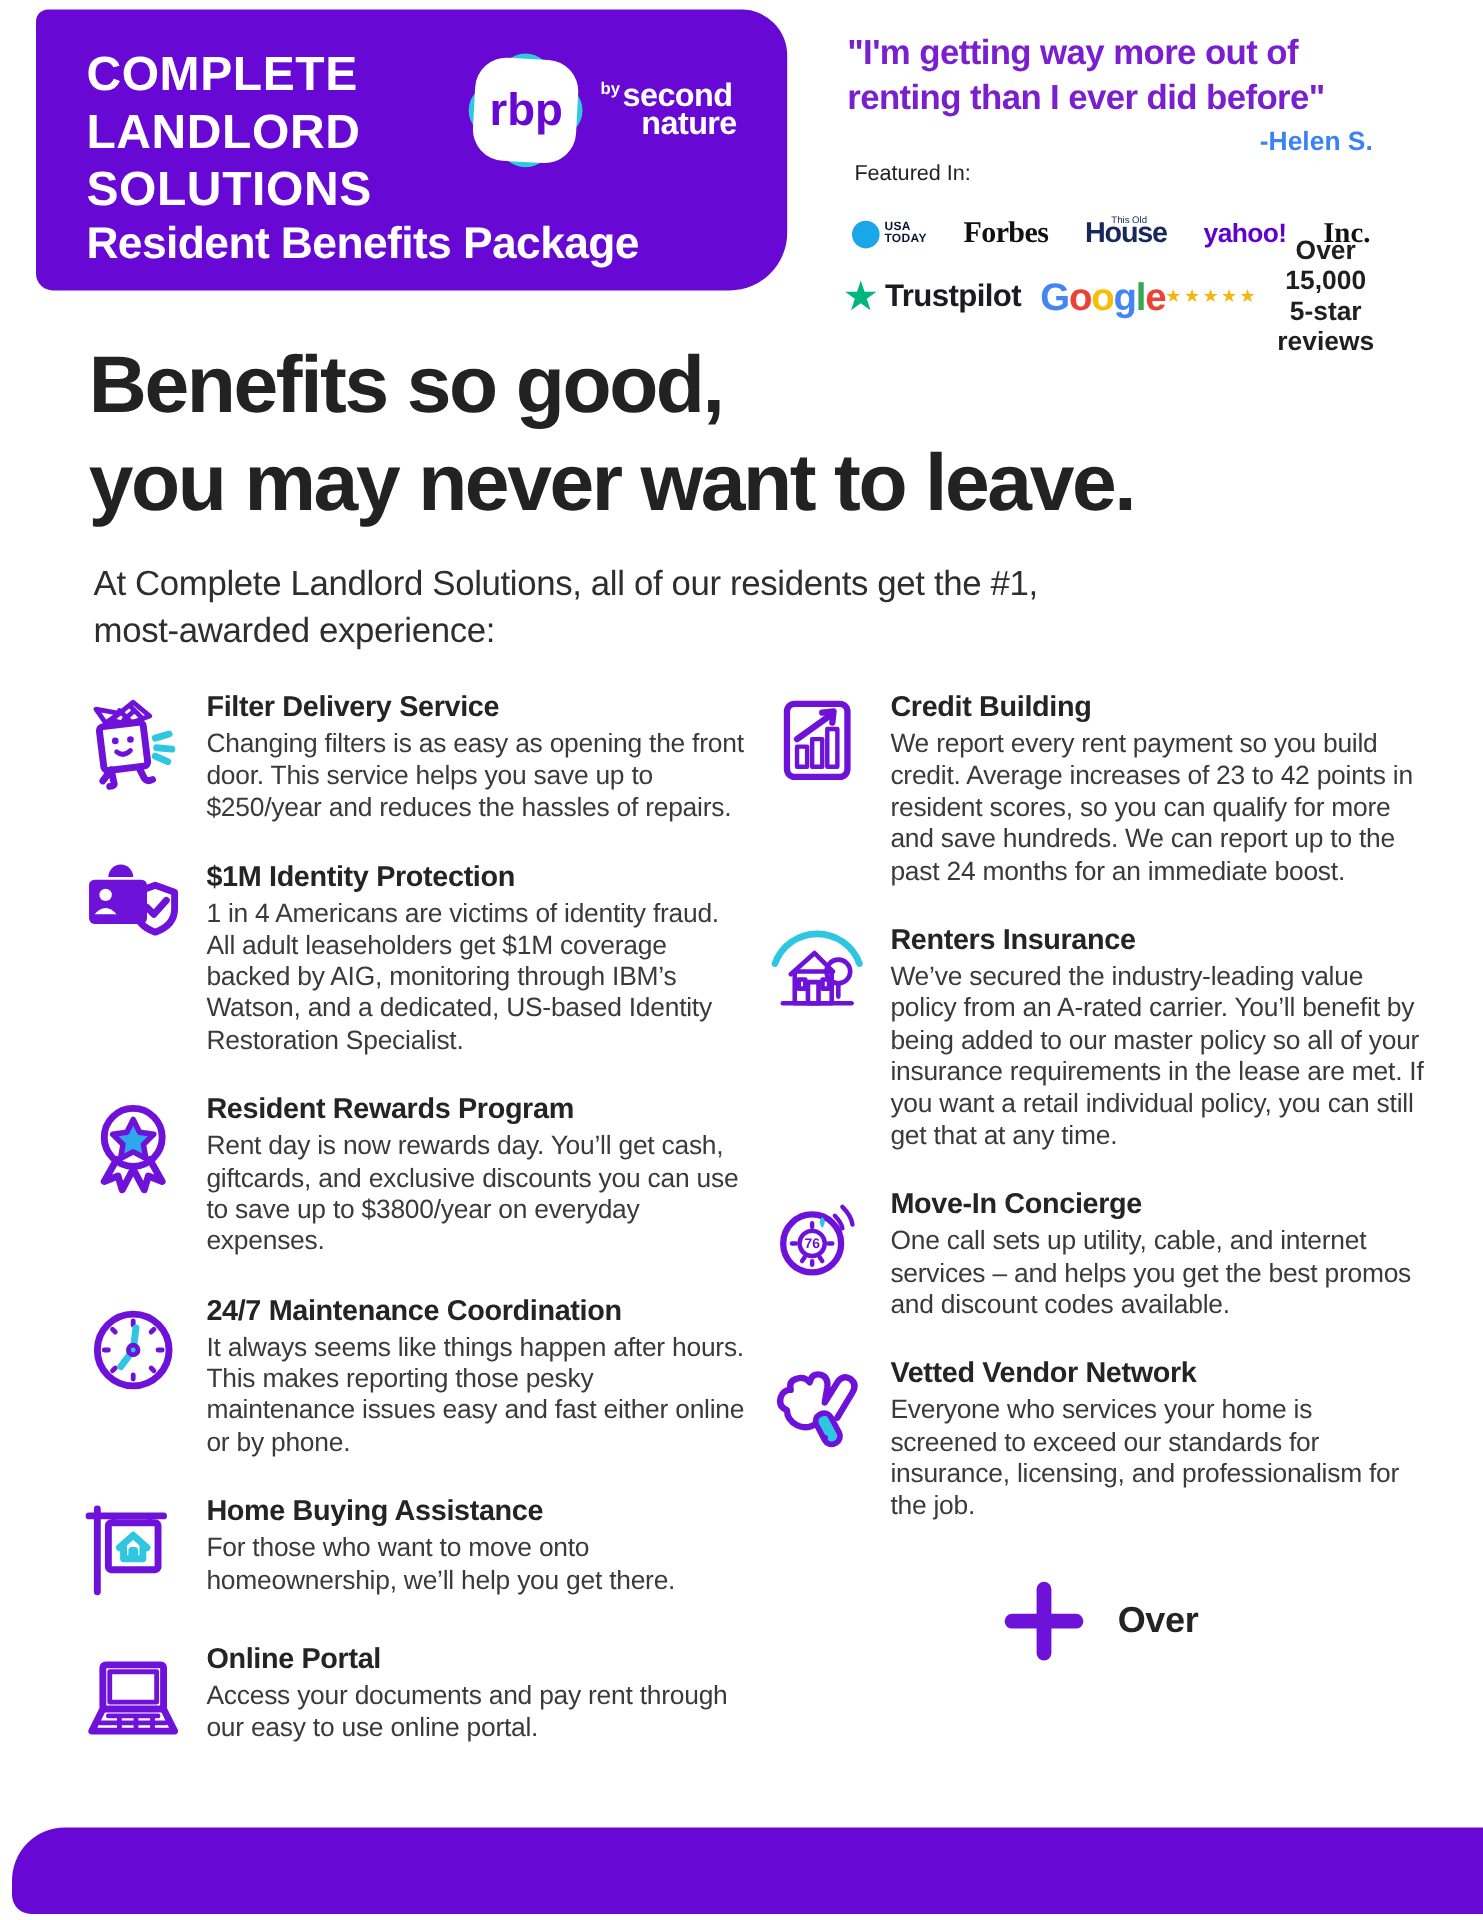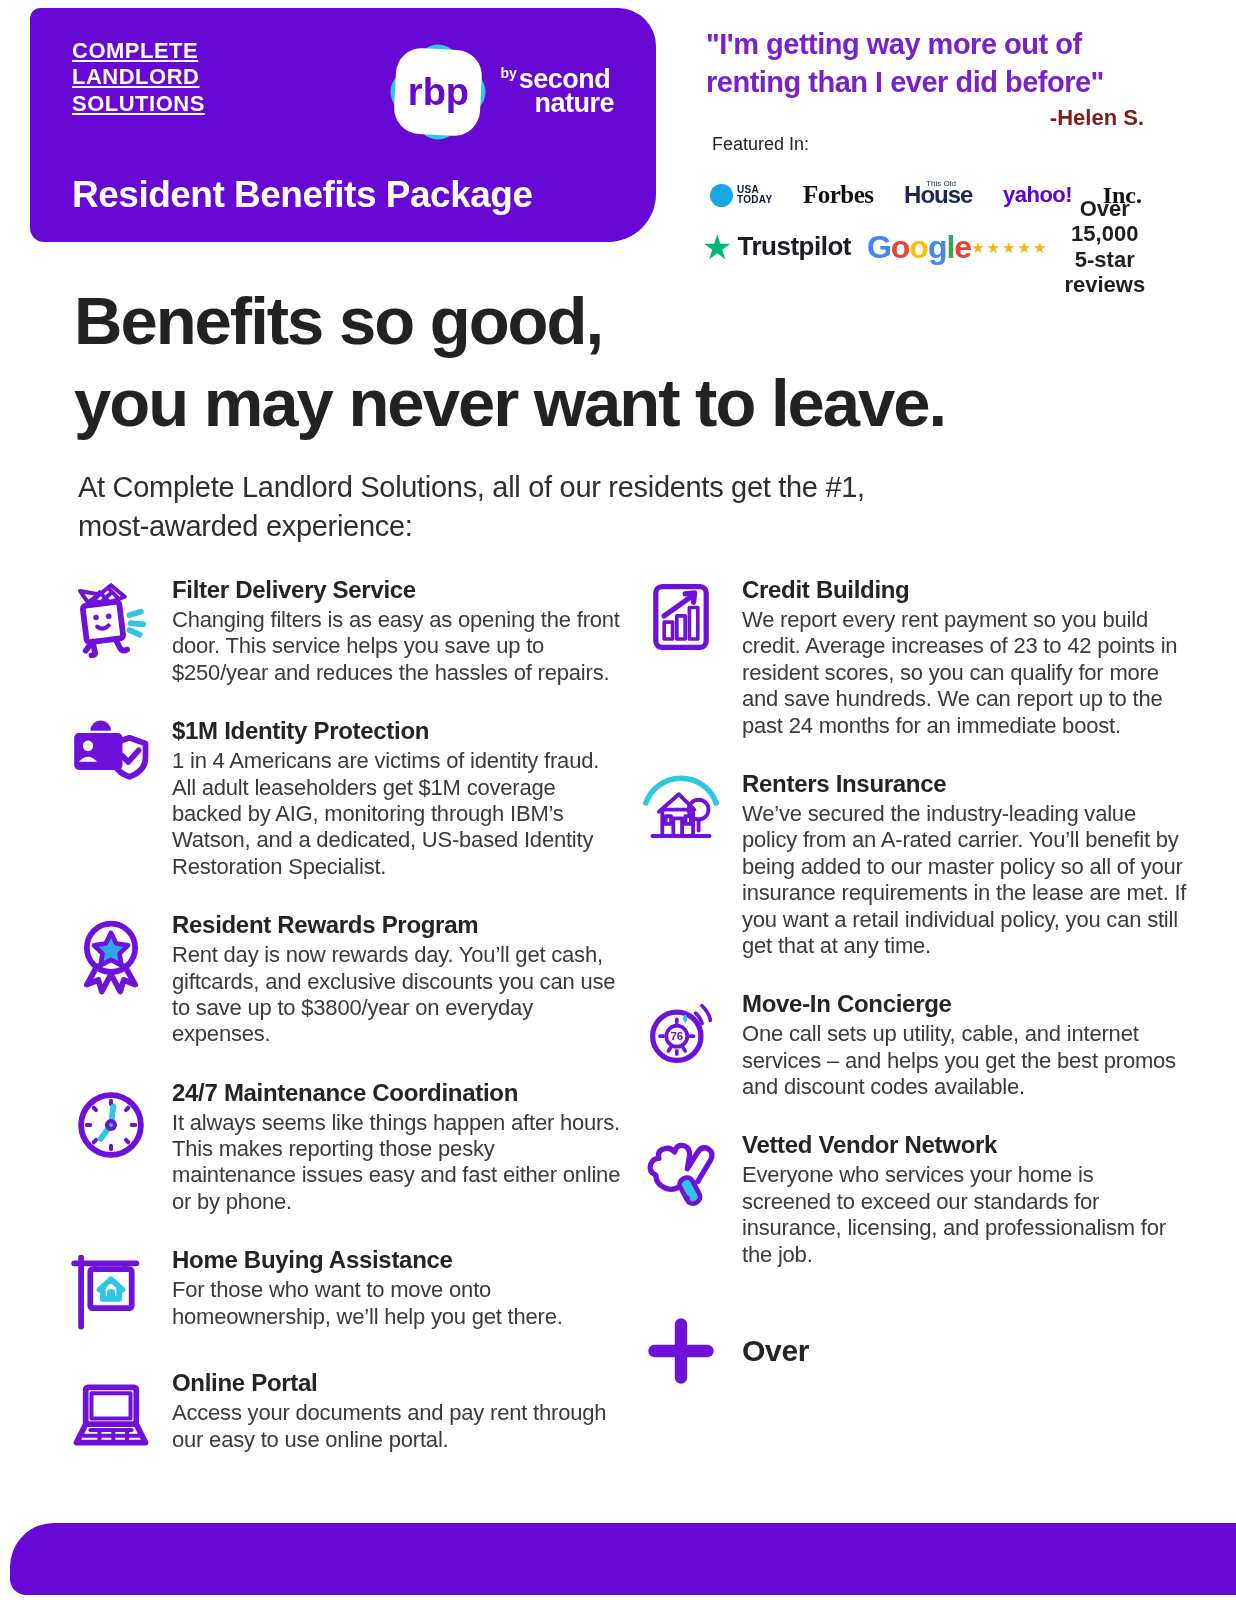--- a/index.html
+++ b/index.html
@@ -4,37 +4,37 @@
 <style>
   * { margin:0; padding:0; box-sizing:border-box; }
   body { background:#e8e8e8; font-family:"Liberation Sans", sans-serif; }
   .page { position:relative; width:1236px; height:1600px; background:#ffffff; margin:0 auto; overflow:hidden; }
 
   
   .header-band { position:absolute; left:30px; top:8px; width:626px; height:234px;
     background:#6708d4; border-radius:10px 38px 48px 14px; color:#fff;
     padding:30px 42px 26px 42px; display:flex; flex-direction:column; }
   .header-top { display:flex; align-items:flex-start; }
-  .brand-name { font-size:22px; font-weight:bold; line-height:1.2; letter-spacing:.5px; white-space:pre-line;text-decoration:underline; }
+  .brand-name { font-size:40px; font-weight:bold; line-height:1.2; letter-spacing:.5px; white-space:pre-line; }
   .logo-cluster { margin-left:auto; display:flex; align-items:center; margin-top:2px; }
   .rbp-mark { position:relative; width:104px; height:104px; flex:none; }
   .rbp-diamond { position:absolute; inset:12px; background:#2fc8dc; border-radius:22px; transform:rotate(45deg); }
   .rbp-square { position:absolute; inset:9px; background:#ffffff; border-radius:26px; transform:rotate(3deg); }
   .rbp-text { position:absolute; inset:0; display:flex; align-items:center; justify-content:center;
     color:#6708d4; font-size:38px; font-weight:bold; }
   .sn-block { margin-left:10px; line-height:.95; }
   .sn-by { font-size:14px; font-weight:bold; vertical-align:top; margin-right:2px; }
   .sn-line1 { font-size:27px; font-weight:bold; letter-spacing:-.5px; }
   .sn-line2 { font-size:27px; font-weight:bold; letter-spacing:-.5px; margin-left:34px; display:block; margin-top:-2px; }
   .product-name { margin-top:auto; font-size:37px; font-weight:bold; letter-spacing:-.5px; }
 
   
   .quote-block { position:absolute; left:706px; top:26px; width:438px; }
   .quote-text { color:#7a1fd0; font-size:29px; font-weight:bold; line-height:1.3; letter-spacing:-.5px; white-space:pre-line; }
-  .quote-attrib { color:#7f1d1d; font-size:22px; font-weight:bold; text-align:right; margin-top:4px; }
+  .quote-attrib { color:#3b82f6; font-size:22px; font-weight:bold; text-align:right; margin-top:4px; }
 
   .featured-label { position:absolute; left:712px; top:134px; font-size:18px; color:#222; }
   .featured-row { position:absolute; left:710px; top:153px; width:432px; height:36px;
     display:flex; align-items:center; justify-content:space-between;margin-top:24px; }
   .usatoday { display:flex; align-items:center; gap:4px; }
   .usatoday-circle { width:23px; height:23px; border-radius:50%; background:#1aa7e8; }
   .usatoday-text { font-size:10px; font-weight:bold; color:#0a1633; line-height:1.05; white-space:pre-line; letter-spacing:.3px; }
   .forbes-logo { font-family:"Liberation Serif", serif; font-size:25px; font-weight:bold; color:#111; letter-spacing:-.5px; }
   .toh { position:relative; color:#16295c; font-weight:bold; font-size:24px; letter-spacing:-1px; }
   .toh-small { position:absolute; top:-2px; left:22px; font-size:8px; letter-spacing:0; font-weight:normal; }
@@ -51,21 +51,21 @@
   .review-summary { font-size:22px; font-weight:bold; color:#1f1f1f; line-height:1.15; white-space:pre-line; text-align:center; margin-left:auto; }
 
   
   .headline { position:absolute; left:74px; top:280px; font-size:67px; font-weight:bold; color:#222;
     line-height:1.22; letter-spacing:-2px; white-space:pre-line; }
   .subheadline { position:absolute; left:78px; top:468px; font-size:29px; color:#2e2e2e;
     line-height:1.35; letter-spacing:-.3px; white-space:pre-line; }
 
   
   .benefits { position:absolute; left:62px; top:576px; width:1126px; display:flex; gap:10px; }
-  .col { display:flex; flex-direction:column; }
+  .col { display:flex; flex-direction:column;align-items:center; }
   .col-left { width:560px; }
   .col-right { width:556px; }
   .item { display:flex; gap:12px; margin-bottom:31px; }
   .item-icon { flex:none; width:98px; display:flex; justify-content:center; }
   .item-text { flex:1; }
   .item-title { font-size:24px; font-weight:bold; color:#242424; letter-spacing:-.3px; margin-bottom:3px; }
   .item-body { font-size:22px; color:#3a3a3a; line-height:1.2; letter-spacing:-.2px; }
   .item-more { align-items:center; margin-top:14px; }
   .item-more .item-title { font-size:30px; margin-bottom:0; }
 

